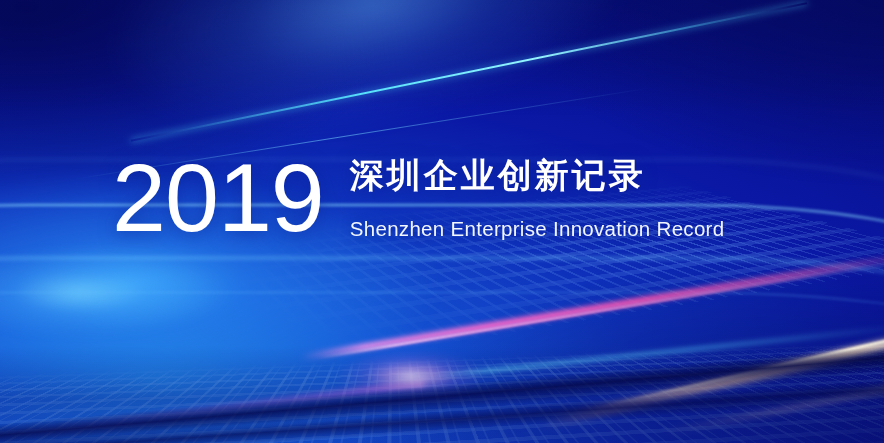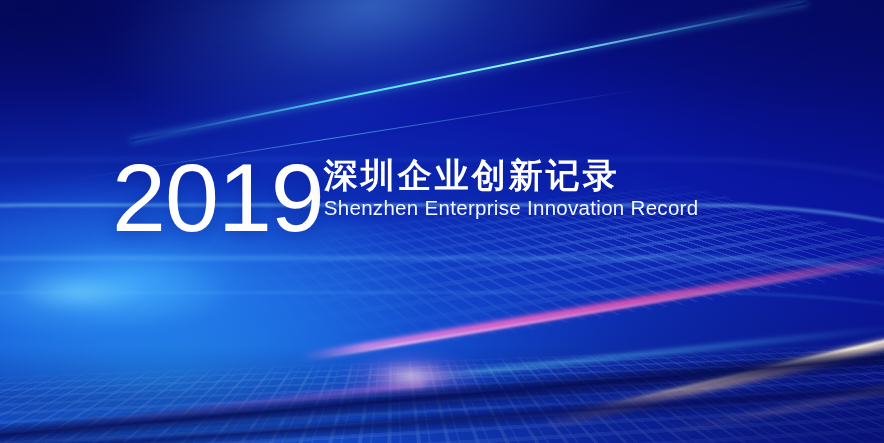--- a/index.html
+++ b/index.html
@@ -345,20 +345,21 @@
     background: linear-gradient(180deg, rgba(6,12,96,0) 0%, rgba(8,18,120,0.35) 55%, rgba(10,22,140,0.25) 100%);
   }
 
   
   .content {
     position: absolute;
     left: 112px;
     top: 150px;
     display: flex;
     align-items: flex-start;
+    gap: 26px;
     z-index: 30;
   }
 
   .year {
     color: #ffffff;
     font-size: 97px;
     line-height: 0.98;
     font-weight: 400;
     letter-spacing: -1px;
     text-shadow: 0 2px 18px rgba(10,30,140,0.55);
@@ -378,21 +379,21 @@
     white-space: nowrap;
     text-shadow: 0 2px 16px rgba(10,30,140,0.5);
   }
 
   .title-en {
     color: #f2f6ff;
     font-size: 20.5px;
     line-height: 1.2;
     font-weight: 400;
     letter-spacing: 0.3px;
-    margin-top: 2px;
+    margin-top: 23px;
     white-space: nowrap;
     text-shadow: 0 1px 10px rgba(10,30,140,0.6);
   }
 </style>
 </head>
 <body>
 
 <div class="banner">
 
   <div class="layer bg-base"></div>

